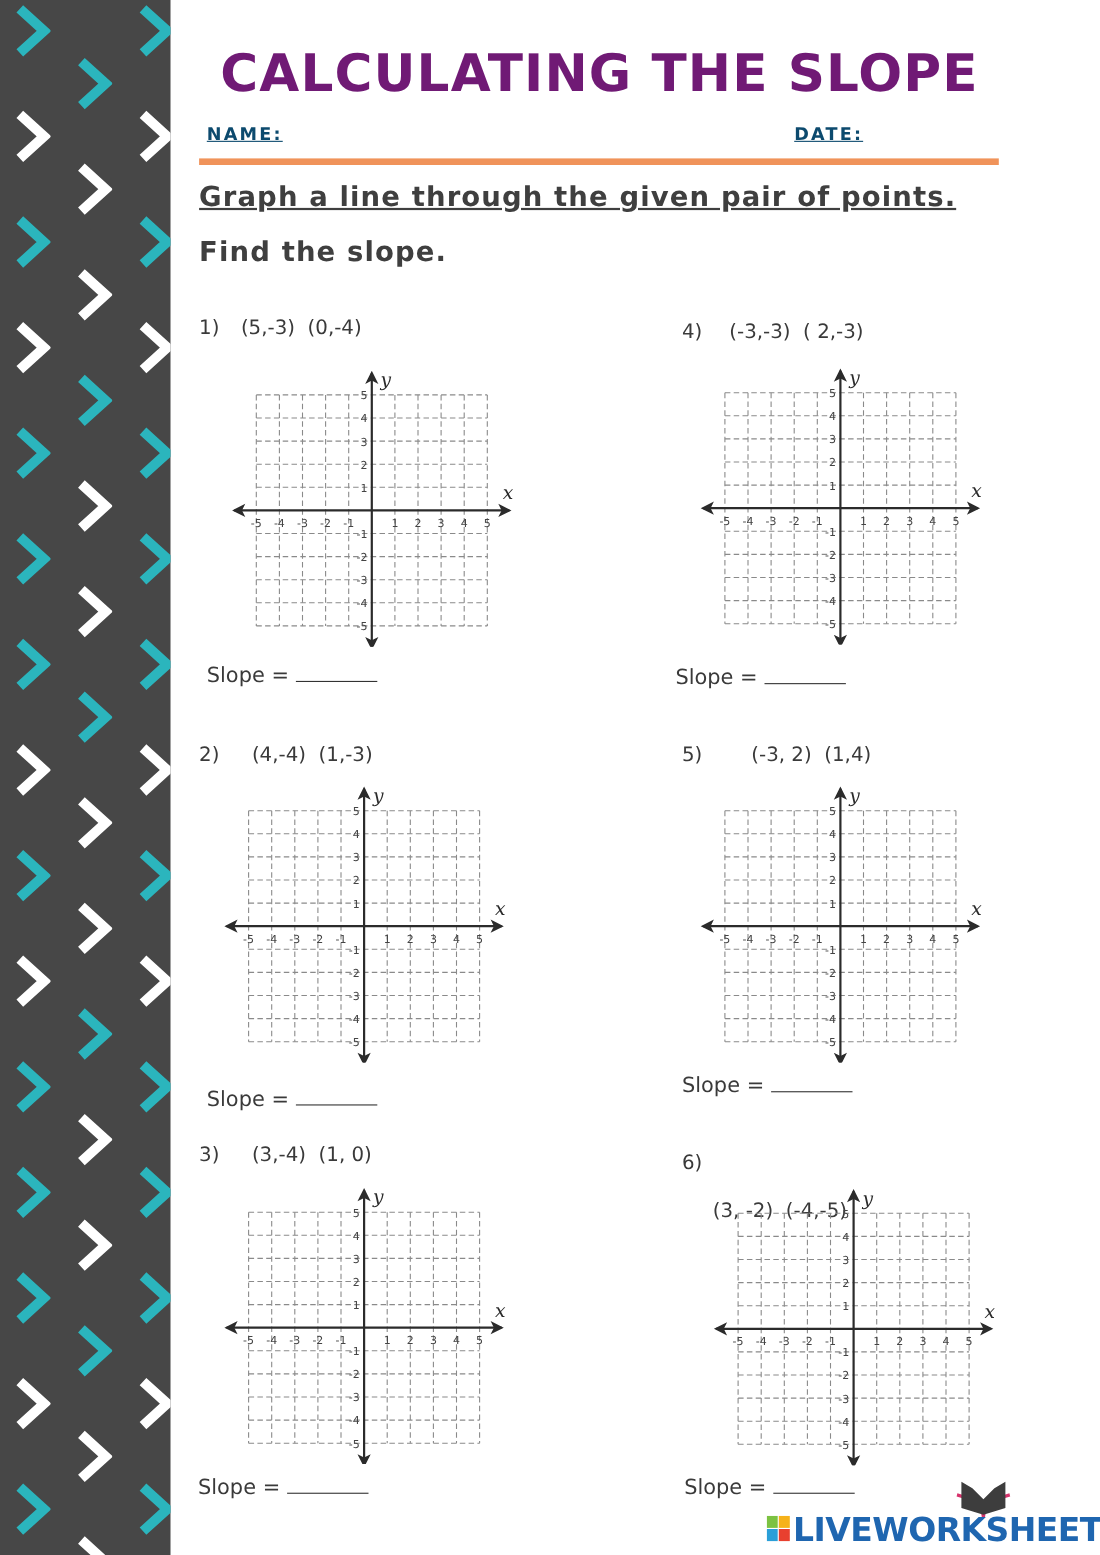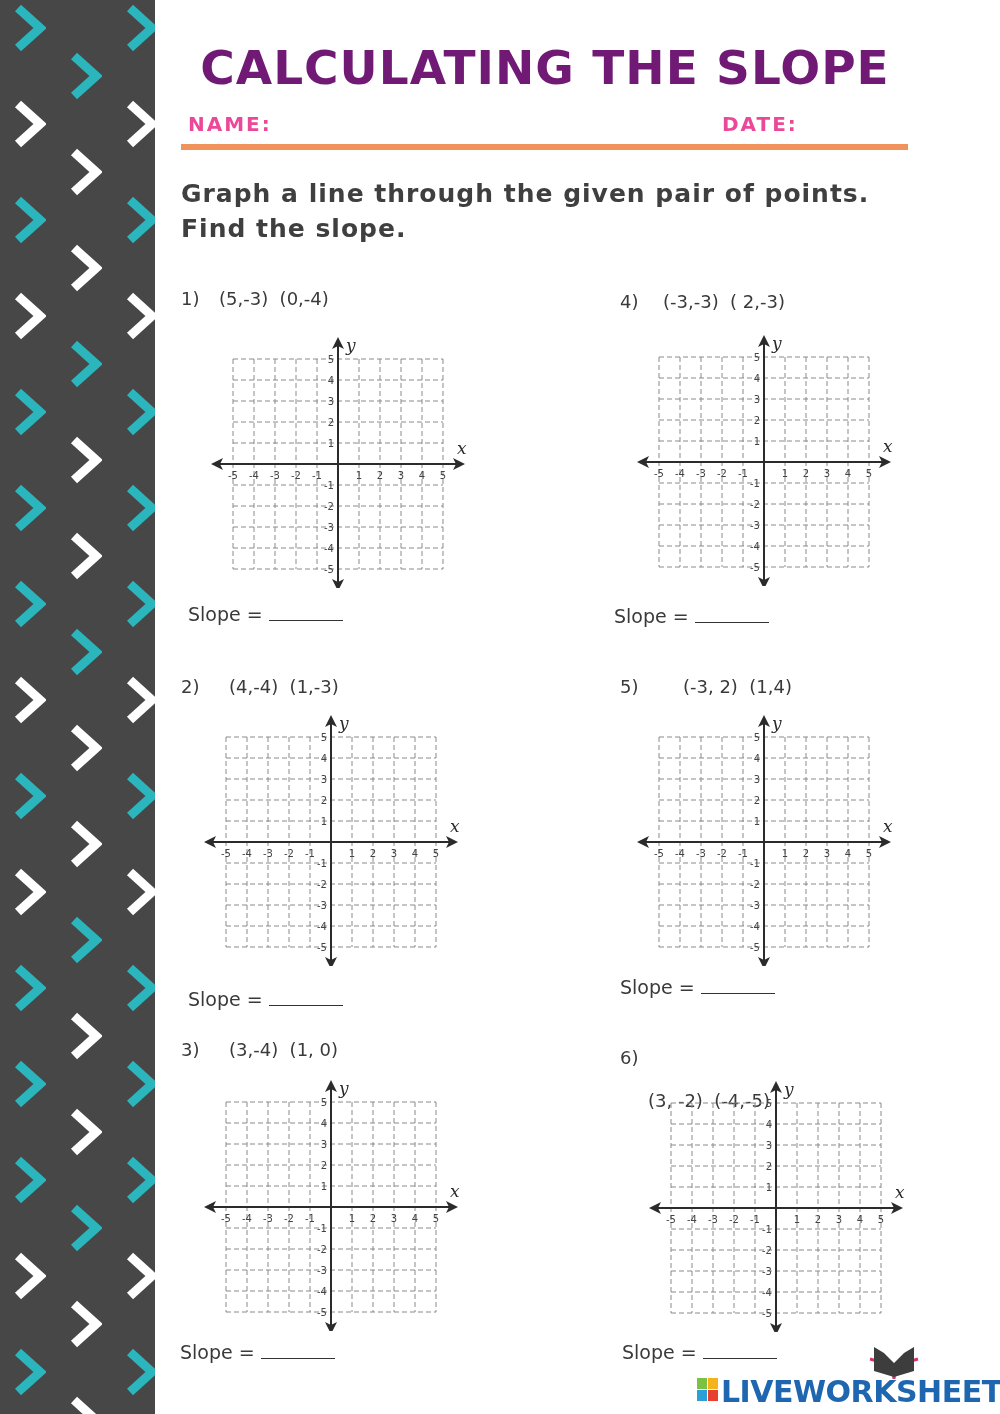--- a/index.html
+++ b/index.html
@@ -2,21 +2,21 @@
 <html><head>
 <meta charset="utf-8">
 <style>
   html, body { margin:0; padding:0; }
   body { width:1000px; height:1414px; position:relative; background:#ffffff; overflow:hidden;
          font-family:"DejaVu Sans", sans-serif; }
   .sidebar { position:absolute; left:0; top:0; width:155px; height:1414px; background:#474747; overflow:hidden; }
   .chev { position:absolute; width:34px; height:48px; }
   .title { position:absolute; left:180px; top:40px; width:730px; text-align:center; font-family:"DejaVu Sans", sans-serif;
            font-weight:bold; font-size:47px; color:#701a75; letter-spacing:1px; }
-  .label { position:absolute; top:112px; font-weight:bold; font-size:20px; letter-spacing:2px; color:#ec4899; }
+  .label { position:absolute; top:112px; font-weight:bold; font-size:16px; letter-spacing:2px; color:#0c4a6e;text-decoration:underline; }
   .rule { position:absolute; left:181px; top:144px; width:727px; height:6px; background:#f0935a; }
   .instr { position:absolute; left:181px; font-weight:bold; font-size:25px; color:#3f3f3f; letter-spacing:1px; }
   .prob-label { position:absolute; font-size:18px; color:#3a3a3a; white-space:pre; font-family:"DejaVu Sans", sans-serif; }
   .grid { position:absolute; }
   .slope { position:absolute; font-size:19px; color:#3a3a3a; font-family:"DejaVu Sans", sans-serif; }
   .slope .blank { display:inline-block; width:74px; border-bottom:1px solid #333; margin-left:6px; height:16px; vertical-align:baseline; }
   .brand { position:absolute; left:697px; top:1374px; font-weight:bold; font-size:30px; color:#1f66b0; letter-spacing:-0.5px; }
   .brand-badge { position:absolute; left:697px; top:1378px; width:22px; height:24px; }
   .book { position:absolute; left:866px; top:1345px; width:56px; height:38px; }
 </style>
@@ -158,21 +158,21 @@
     </svg>
     <svg class="chev" viewBox="0 0 34 48" style="left: 68px; top: 1396px;">
       <path d="M6 4 L28 24 L6 44" fill="none" stroke="#ffffff" stroke-width="9"></path>
     </svg>
   </div>
 
 <div class="title">CALCULATING THE SLOPE</div>
 <div class="label" style="left:188px;">NAME:</div>
 <div class="label" style="left:722px;">DATE:</div>
 <div class="rule"></div>
-<div class="instr" style="top:179px;">Graph a line through the given pair of points.</div>
+<div class="instr" style="top:164px;text-decoration:underline;">Graph a line through the given pair of points.</div>
 <div class="instr" style="top:214px;text-align:right;">Find the slope.</div>
 
 <div>
   <div class="prob-label" style="left:181px; top:288px;">1)</div>
   <div class="prob-label" style="left:219px; top:288px;">(5,-3)  (0,-4)</div>
   <svg class="grid" style="left:210px; top:328px;" width="260" height="260">
       <line x1="23" y1="31" x2="23" y2="241" stroke="#8a8a8a" stroke-width="1" stroke-dasharray="5,3"></line>
       <line x1="23" y1="241" x2="233" y2="241" stroke="#8a8a8a" stroke-width="1" stroke-dasharray="5,3"></line>
       <line x1="44" y1="31" x2="44" y2="241" stroke="#8a8a8a" stroke-width="1" stroke-dasharray="5,3"></line>
       <line x1="23" y1="220" x2="233" y2="220" stroke="#8a8a8a" stroke-width="1" stroke-dasharray="5,3"></line>

